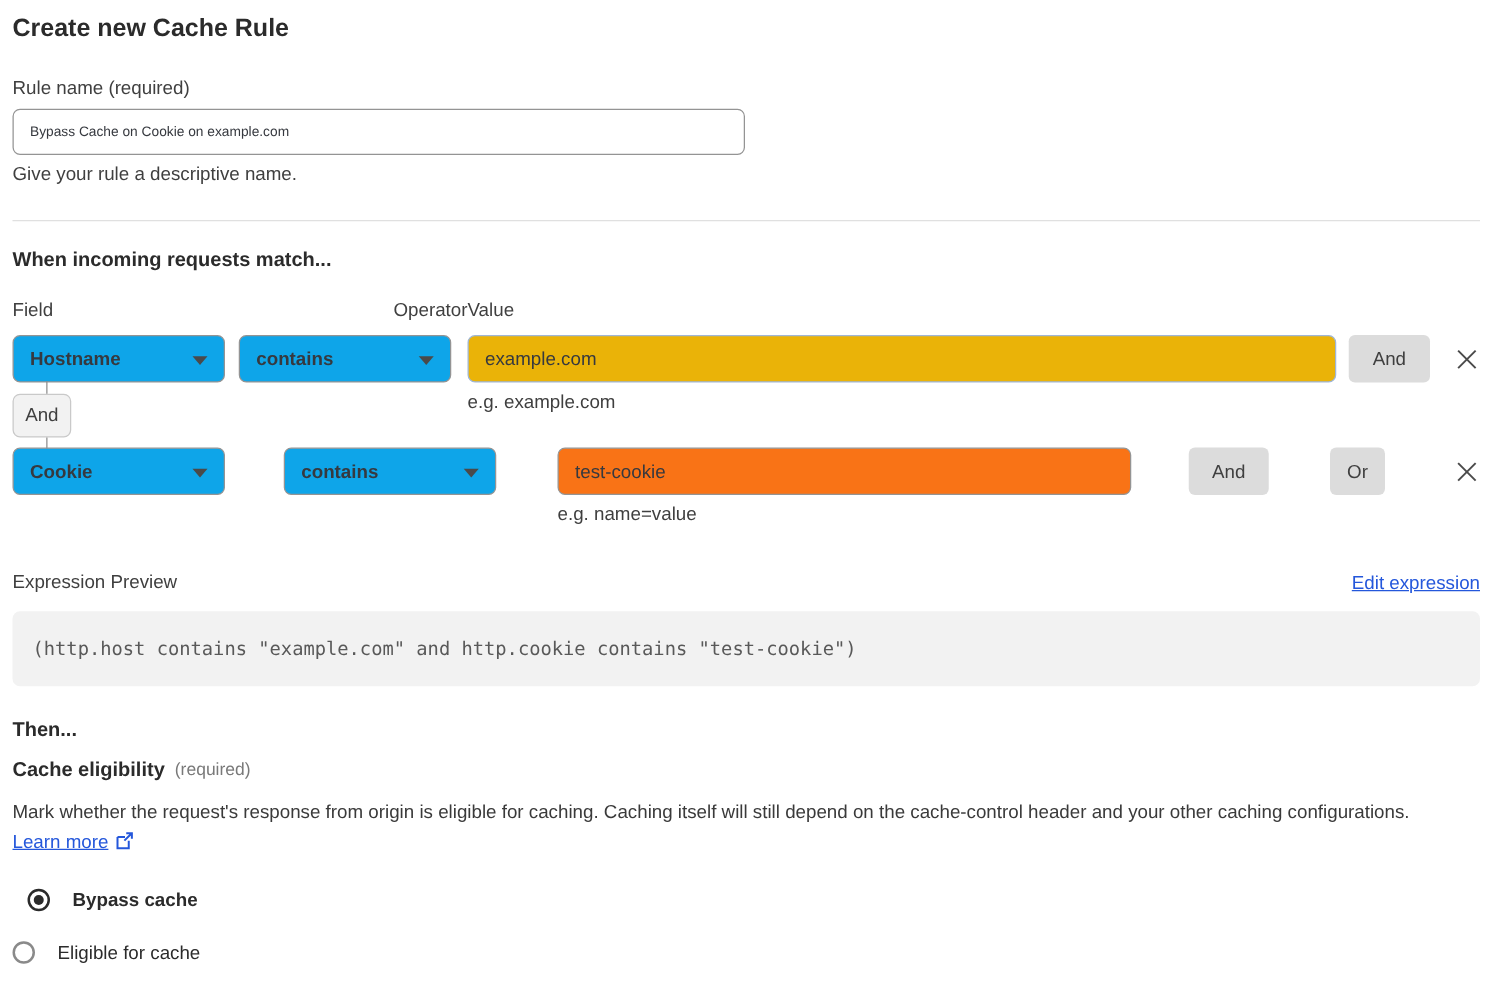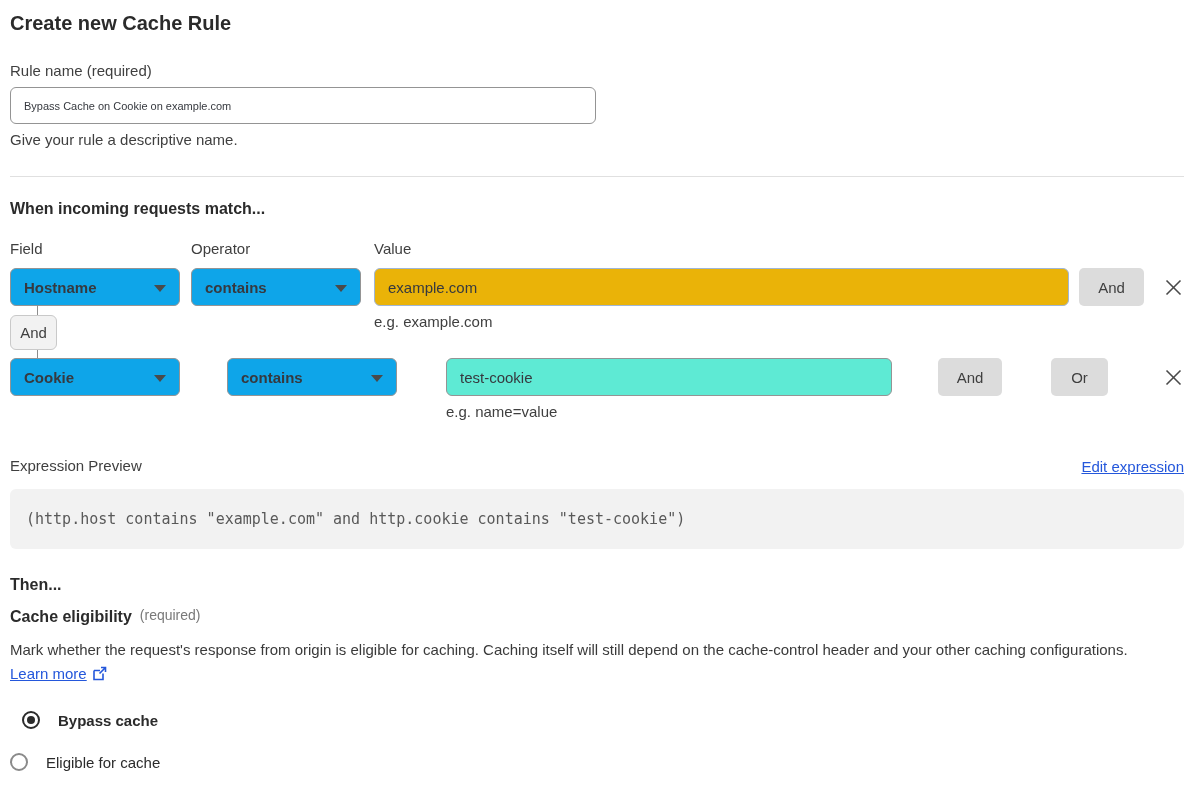--- a/index.html
+++ b/index.html
@@ -21,53 +21,53 @@
     font-family: "Liberation Sans", sans-serif; background: #fff; outline: none;
   }
   .helper-text { font-size: 15px; color: #3f3f3f; margin-top: 7px; line-height: 18px; }
 
   .divider { border: none; border-top: 1px solid #e0e0e0; margin: 27px 0 0 0; }
 
   .section-heading { font-size: 16px; font-weight: 700; color: #2b2b2b; margin-top: 22px; line-height: 20px; }
 
   .col-labels { display: flex; margin-top: 21px; font-size: 15px; color: #3f3f3f; line-height: 18px; }
   .col-label-field { width: 181px; }
-  .col-label-operator { width: 183px; }
+  .col-label-operator { width: 183px; text-align: right; }
 
   .match-row { display: flex; align-items: flex-start; margin-top: 10px; }
   .select-box {
     position: relative; width: 170px; height: 38px; flex: 0 0 170px;
     border: 1px solid #949494; border-radius: 6px; background: #0ea5e9;
     display: flex; align-items: center; padding: 16px 13px; font-size: 15px; color: #36393f;
     cursor: pointer;
     font-weight: bold;
   }
   .select-box.op { margin-left: 11px; flex-basis: 170px; margin-right: 13px; }
   .caret {
     position: absolute; right: 13px; top: 16px;
     width: 0; height: 0; border-left: 6px solid transparent;
     border-right: 6px solid transparent; border-top: 7px solid #4a4a4a;
   }
   .value-cell { flex: 1 1 auto; min-width: 0; }
   .value-input {
     width: 100%; height: 38px; border: 1px solid #949494; border-radius: 6px;
-    padding: 0 13px; font-size: 15px; color: #36393f; background: #5eead4;
+    padding: 0 13px; font-size: 15px; color: #36393f; background: #f97316;
     font-family: "Liberation Sans", sans-serif; outline: none;
   }
   .value-input.highlighted { background: #eab308; border-color: #9fb6d6; }
   .value-hint { font-size: 15px; color: #3f3f3f; margin-top: 7px; line-height: 18px; }
 
   .logic-btn {
     height: 38px; border: none; border-radius: 5px; background: #dcdcdc;
     color: #3f3f3f; font-size: 15px; font-family: "Liberation Sans", sans-serif;
     cursor: pointer; flex: 0 0 auto;
   }
   .logic-btn.and-1 { width: 65px; margin-left: 10px; }
   .logic-btn.and-2 { width: 64px; margin-left: 10px; }
-  .logic-btn.or-2  { width: 57px; margin-left: 13px; }
+  .logic-btn.or-2  { width: 44px; margin-left: 13px; }
   .remove-btn {
     width: 22px; height: 22px; margin-left: 18px; margin-top: 8px; flex: 0 0 auto;
     background: none; border: none; cursor: pointer; padding: 0;
     display: flex; align-items: center; justify-content: center;
   }
 
   .connector {
     position: relative; margin-top: -16px; margin-bottom: 0;
     width: 47px; height: 35px; background: #f2f2f2;
     border: 1px solid #c9c9c9; border-radius: 6px;

